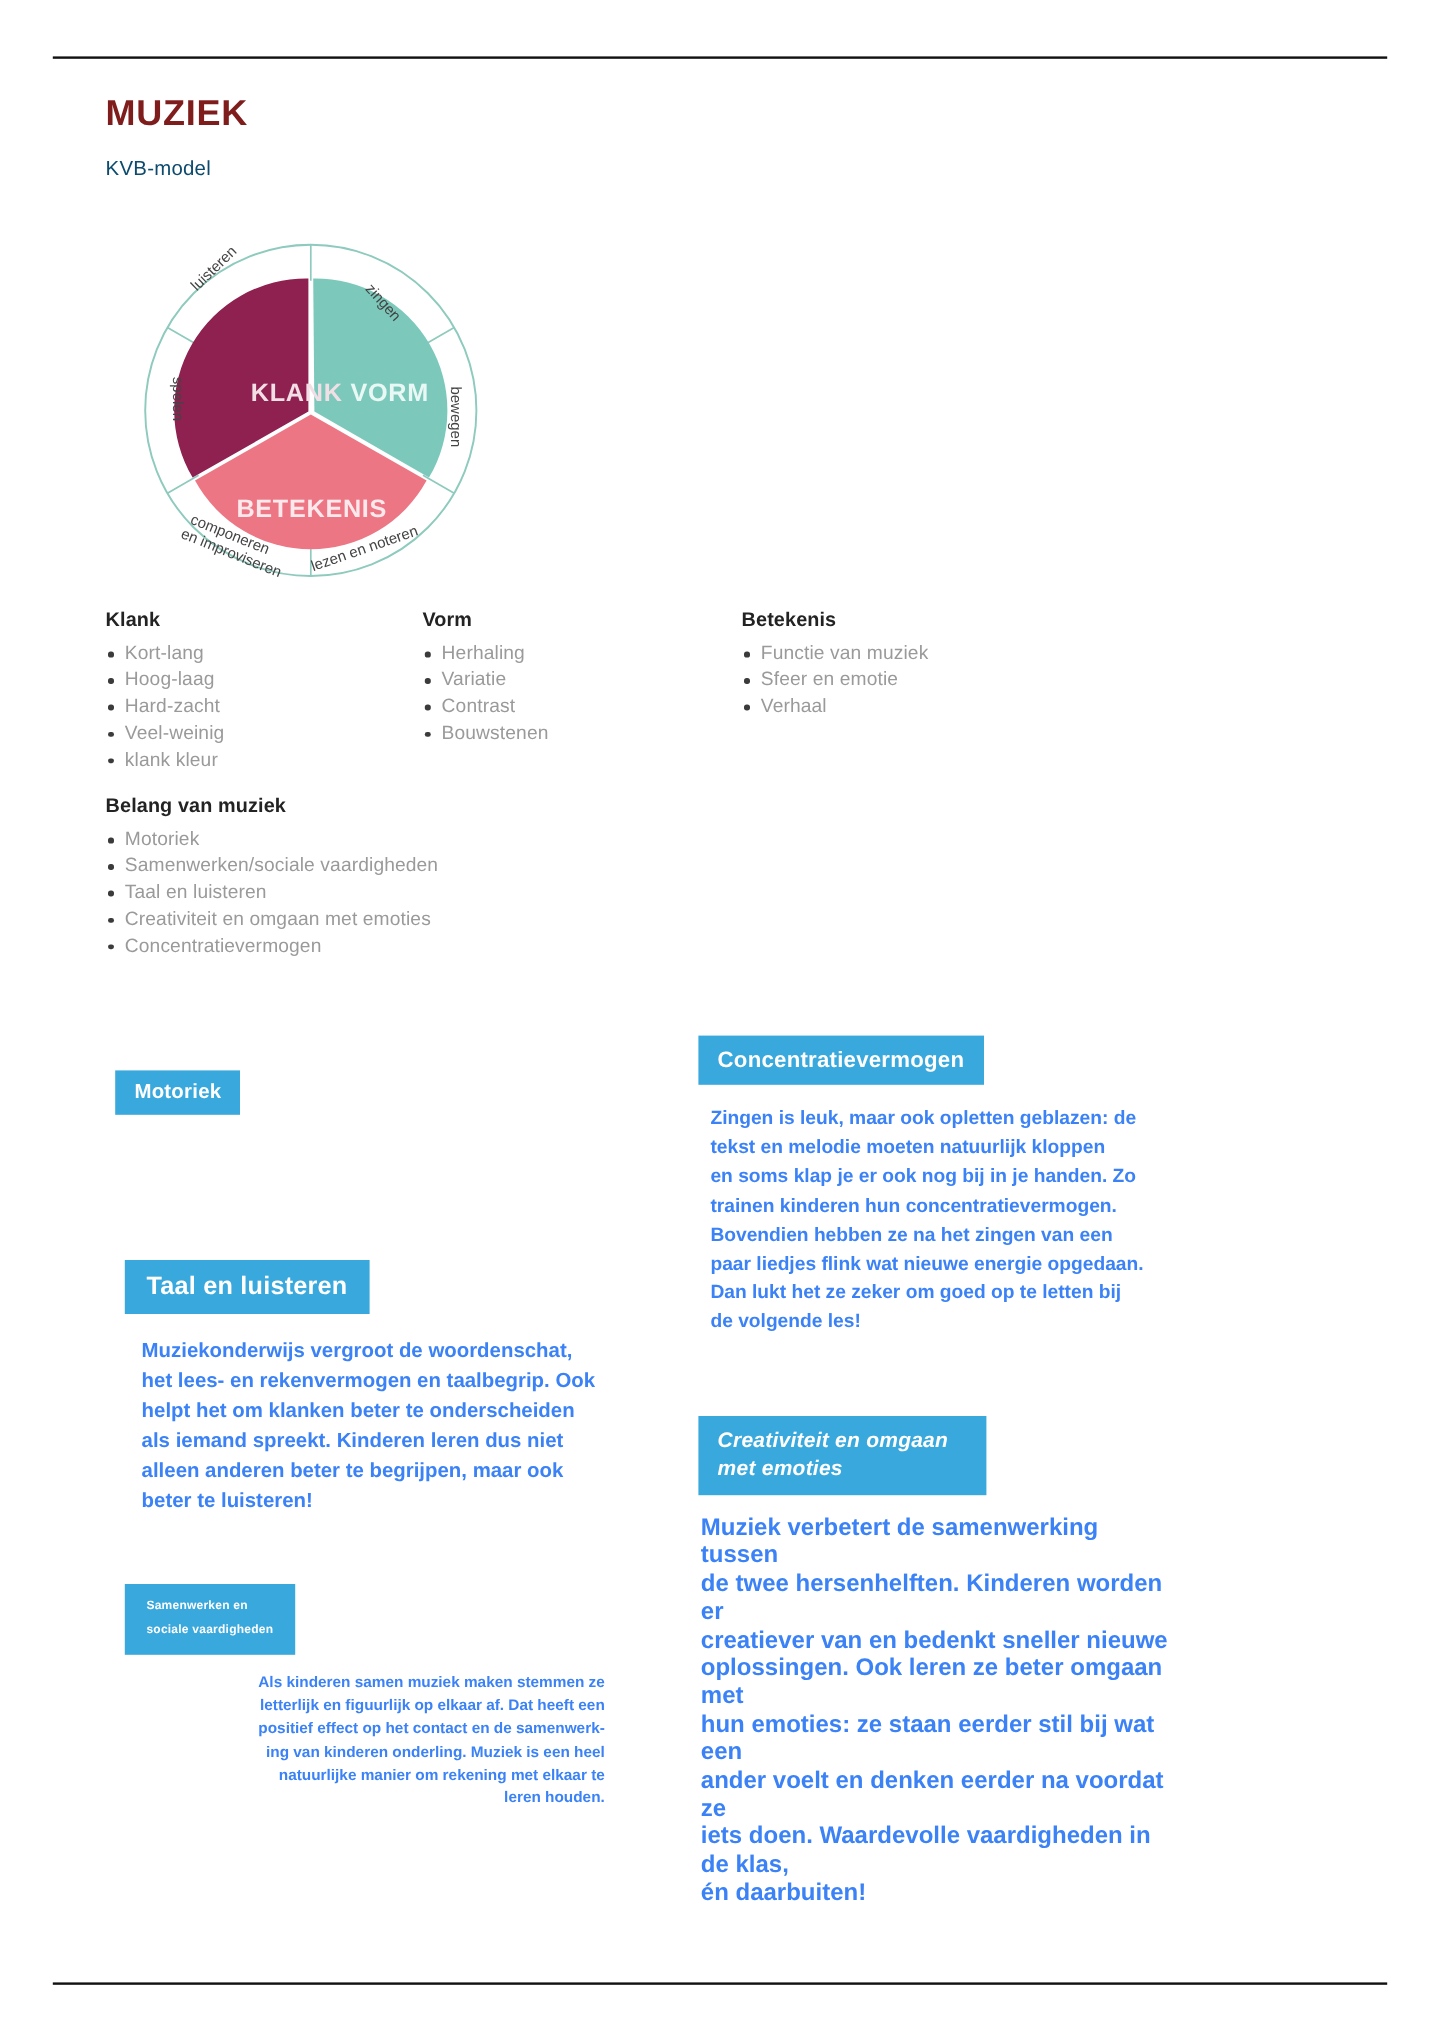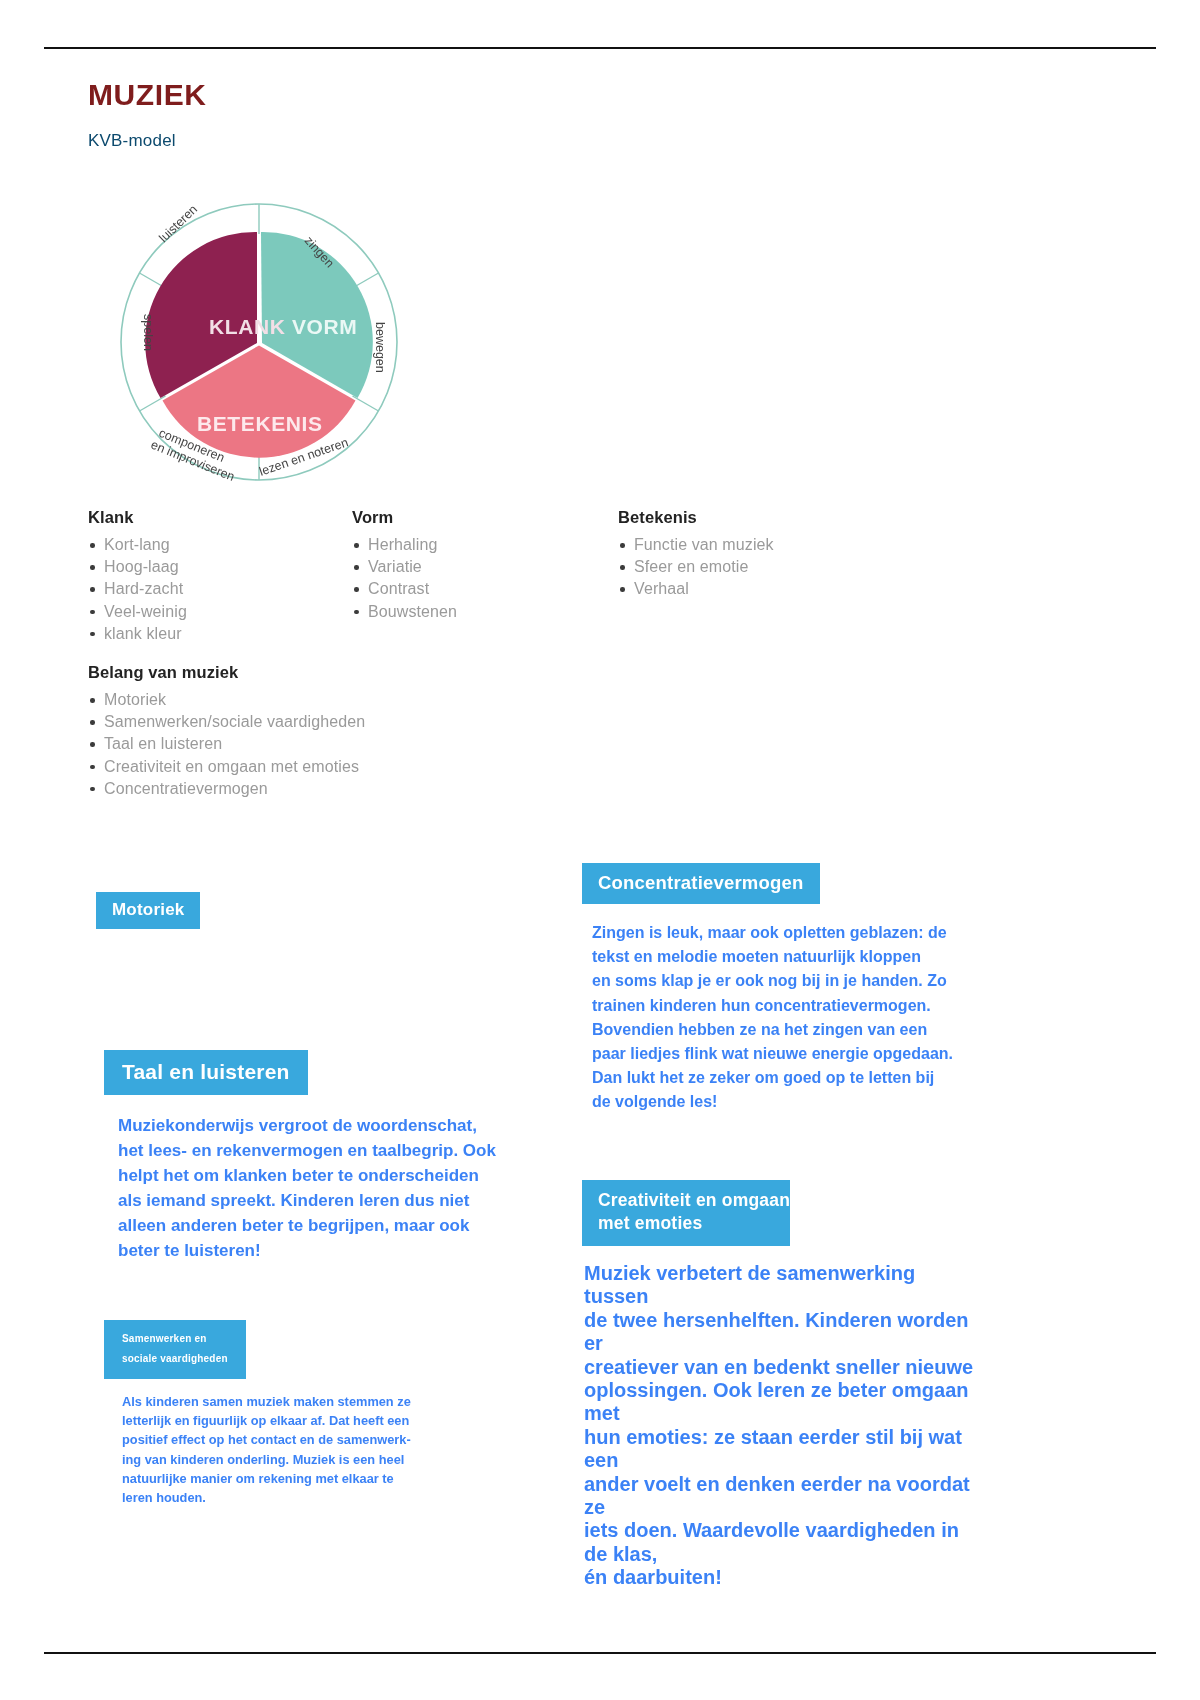--- a/index.html
+++ b/index.html
@@ -138,36 +138,37 @@
 
   
   #card-samen { left: 104px; top: 1320px; width: 400px; }
   #card-samen .tag { font-size: 10px; line-height: 20px; padding: 9px 18px 10px 18px; }
   #card-samen .body {
     margin-top: 13px;
     margin-left: 18px;
     font-size: 12.8px;
     line-height: 19.2px;
     font-weight: 600;
+    text-align: right;
   }
 
   
   #card-concentratie { left: 582px; top: 863px; width: 400px; }
   #card-concentratie .tag { font-size: 18.5px; padding: 9px 16px 10px 16px; }
   #card-concentratie .body {
     margin-top: 17px;
     margin-left: 10px;
     font-size: 16px;
     line-height: 24.2px;
     font-weight: 600;
   }
 
   
   #card-creativiteit { left: 582px; top: 1180px; width: 400px; }
-  #card-creativiteit .tag { font-size: 17.5px; line-height: 23px; padding: 9px 0 11px 16px; }
+  #card-creativiteit .tag { font-size: 17.5px; line-height: 23px; padding: 9px 32px 11px 16px; font-style: italic; }
   #card-creativiteit .body {
     margin-top: 16px;
     margin-left: 2px;
     font-size: 20px;
     line-height: 23.4px;
     font-weight: 700;
   }
 </style>
 </head>
 <body>

